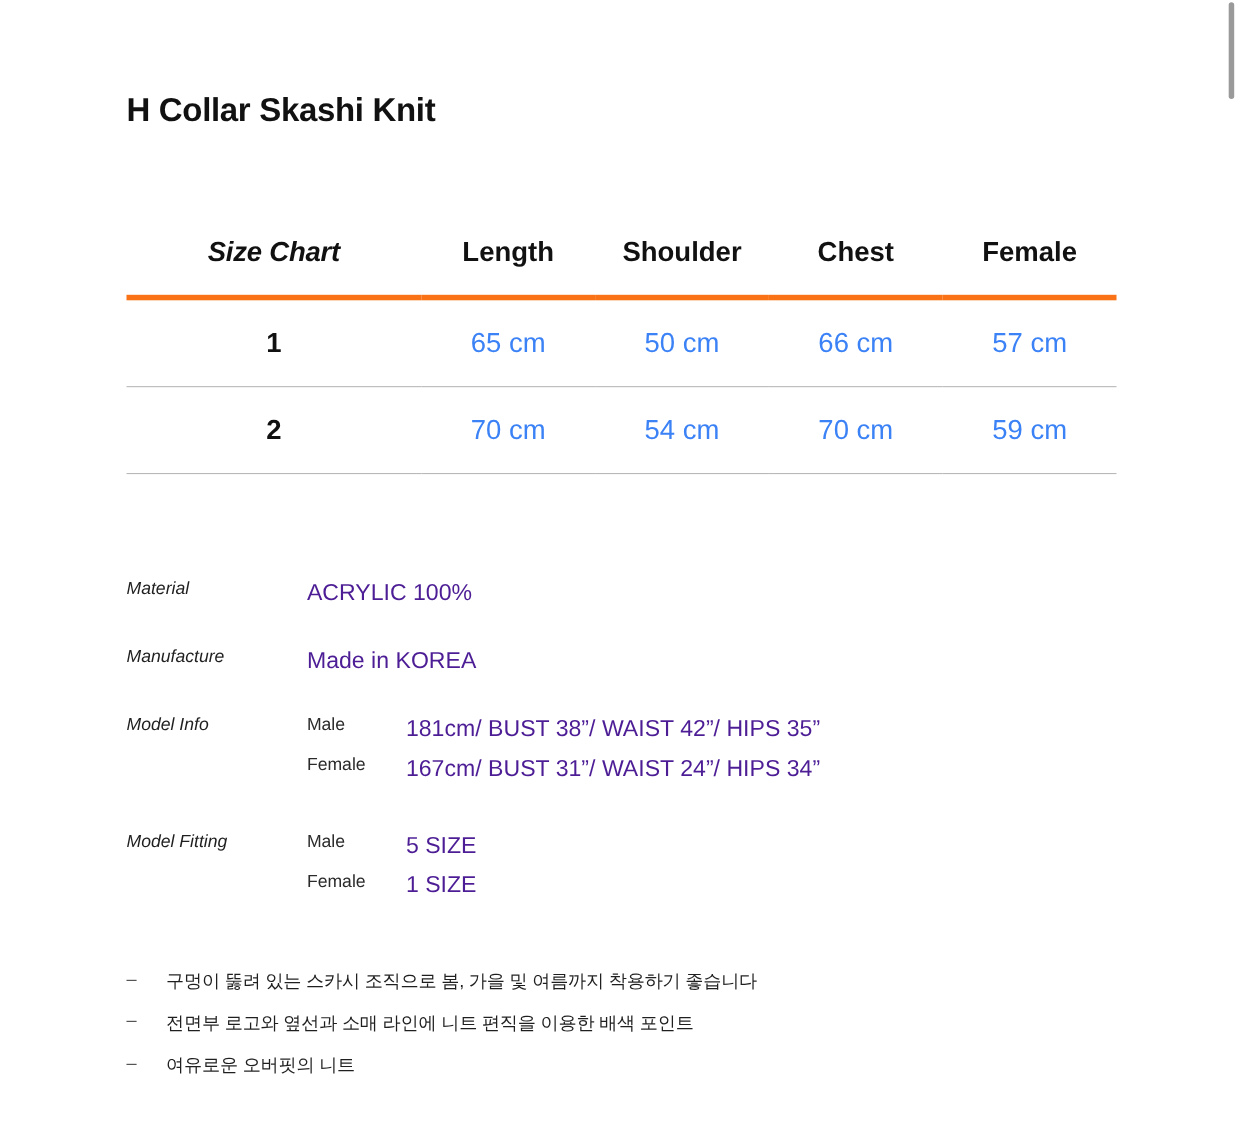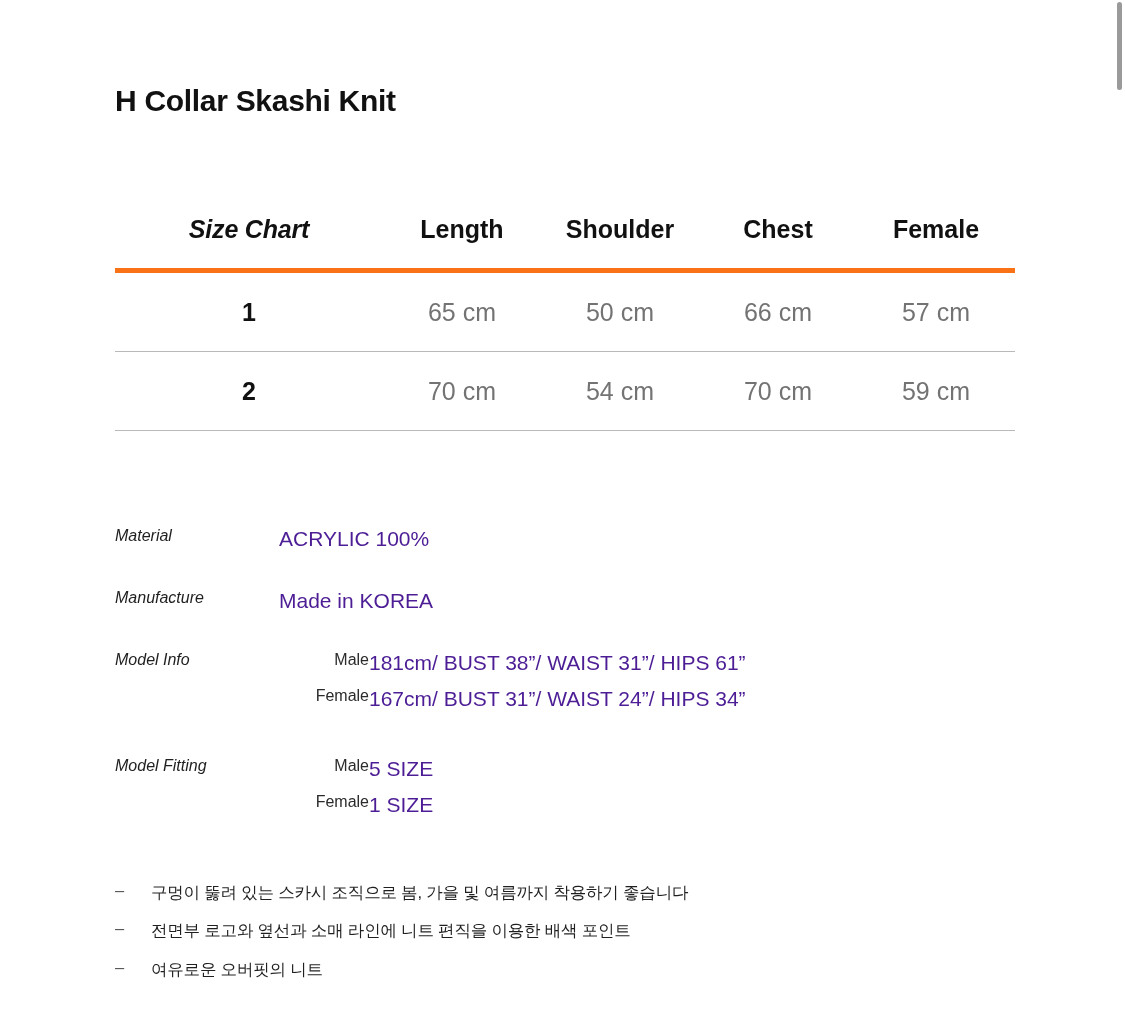--- a/index.html
+++ b/index.html
@@ -87,21 +87,21 @@
   .size-table thead tr {
     border-bottom: 5px solid #f97316;
   }
   .size-table tbody tr {
     border-bottom: 1px solid #b9b9b9;
   }
   .size-table tbody td {
     height: 78px;
     vertical-align: middle;
     font-weight: normal;
-    color: #737373;
+    color: #3b82f6;
   }
   .size-table tbody td.row-label {
     font-weight: bold;
     color: #111111;
   }
 
   
   .specs {
     margin: 96px 0 0 112px;
     width: 900px;
@@ -120,21 +120,20 @@
     flex: 0 0 122px;
     font-style: italic;
     font-size: 16px;
     color: #1f1f1f;
   }
   .spec-sub {
     width: 90px;
     flex: 0 0 90px;
     font-size: 16px;
     color: #2b2b2b;
-    text-align: right;
   }
   .spec-val {
     font-size: 21px;
     color: #4c1d95;
   }
   .spec-lines .spec-line {
     display: flex;
     align-items: flex-start;
     margin-bottom: 12px;
   }
@@ -216,21 +215,21 @@
       <div class="spec-row tight">
         <div class="spec-key">Manufacture</div>
         <div class="spec-val">Made in KOREA</div>
       </div>
 
       <div class="spec-row">
         <div class="spec-key">Model Info</div>
         <div class="spec-lines">
           <div class="spec-line">
             <div class="spec-sub">Male</div>
-            <div class="spec-val">181cm/ BUST 38”/ WAIST 31”/ HIPS 61”</div>
+            <div class="spec-val">181cm/ BUST 38”/ WAIST 42”/ HIPS 35”</div>
           </div>
           <div class="spec-line">
             <div class="spec-sub">Female</div>
             <div class="spec-val">167cm/ BUST 31”/ WAIST 24”/ HIPS 34”</div>
           </div>
         </div>
       </div>
 
       <div class="spec-row">
         <div class="spec-key">Model Fitting</div>

